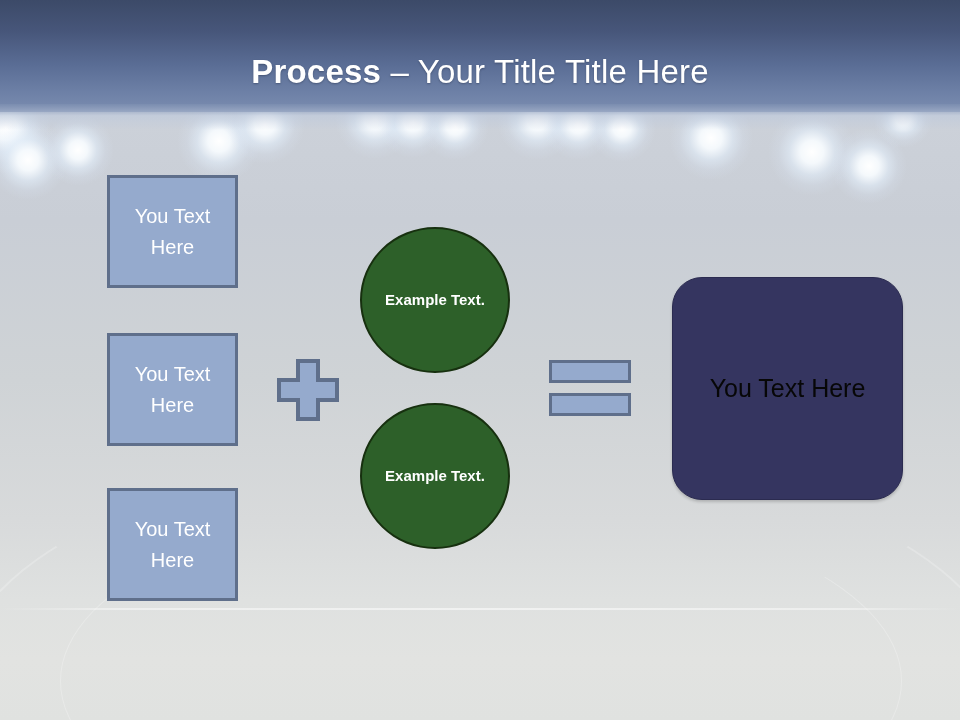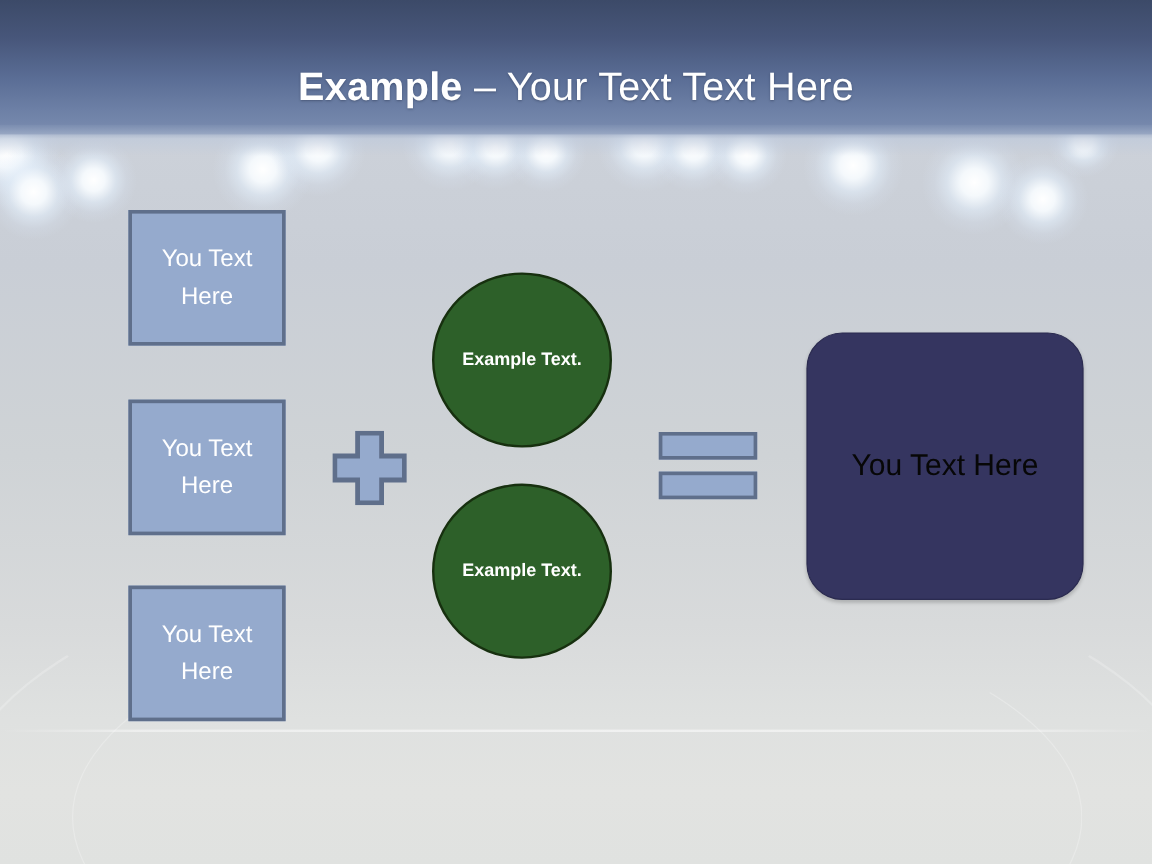--- a/index.html
+++ b/index.html
@@ -233,21 +233,21 @@
       <div class="light" style="left: 588px; top: 94px; width: 68px; height: 68px;"></div>
       <div class="light" style="left: 669px; top: 96px; width: 84px; height: 84px;"></div>
       <div class="light" style="left: 768px; top: 108px; width: 88px; height: 88px;"></div>
       <div class="light" style="left: 831px; top: 128px; width: 76px; height: 76px;"></div>
       <div class="light" style="left: 873px; top: 88px; width: 60px; height: 60px;"></div>
     </div>
 
   <div class="banner"></div>
   <div class="banner-fade"></div>
   <div class="banner-title">
-    <span class="strong">Example</span><span class="rest"> – Your Text Text Here</span>
+    <span class="strong">Process</span><span class="rest"> – Your Title Title Here</span>
   </div>
 
   <div class="blue-box" style="left:107px; top:175px;">
     <span class="txt">You Text Here</span>
   </div>
   <div class="blue-box" style="left:107px; top:333px;">
     <span class="txt">You Text Here</span>
   </div>
   <div class="blue-box" style="left:107px; top:488px;">
     <span class="txt">You Text Here</span>

